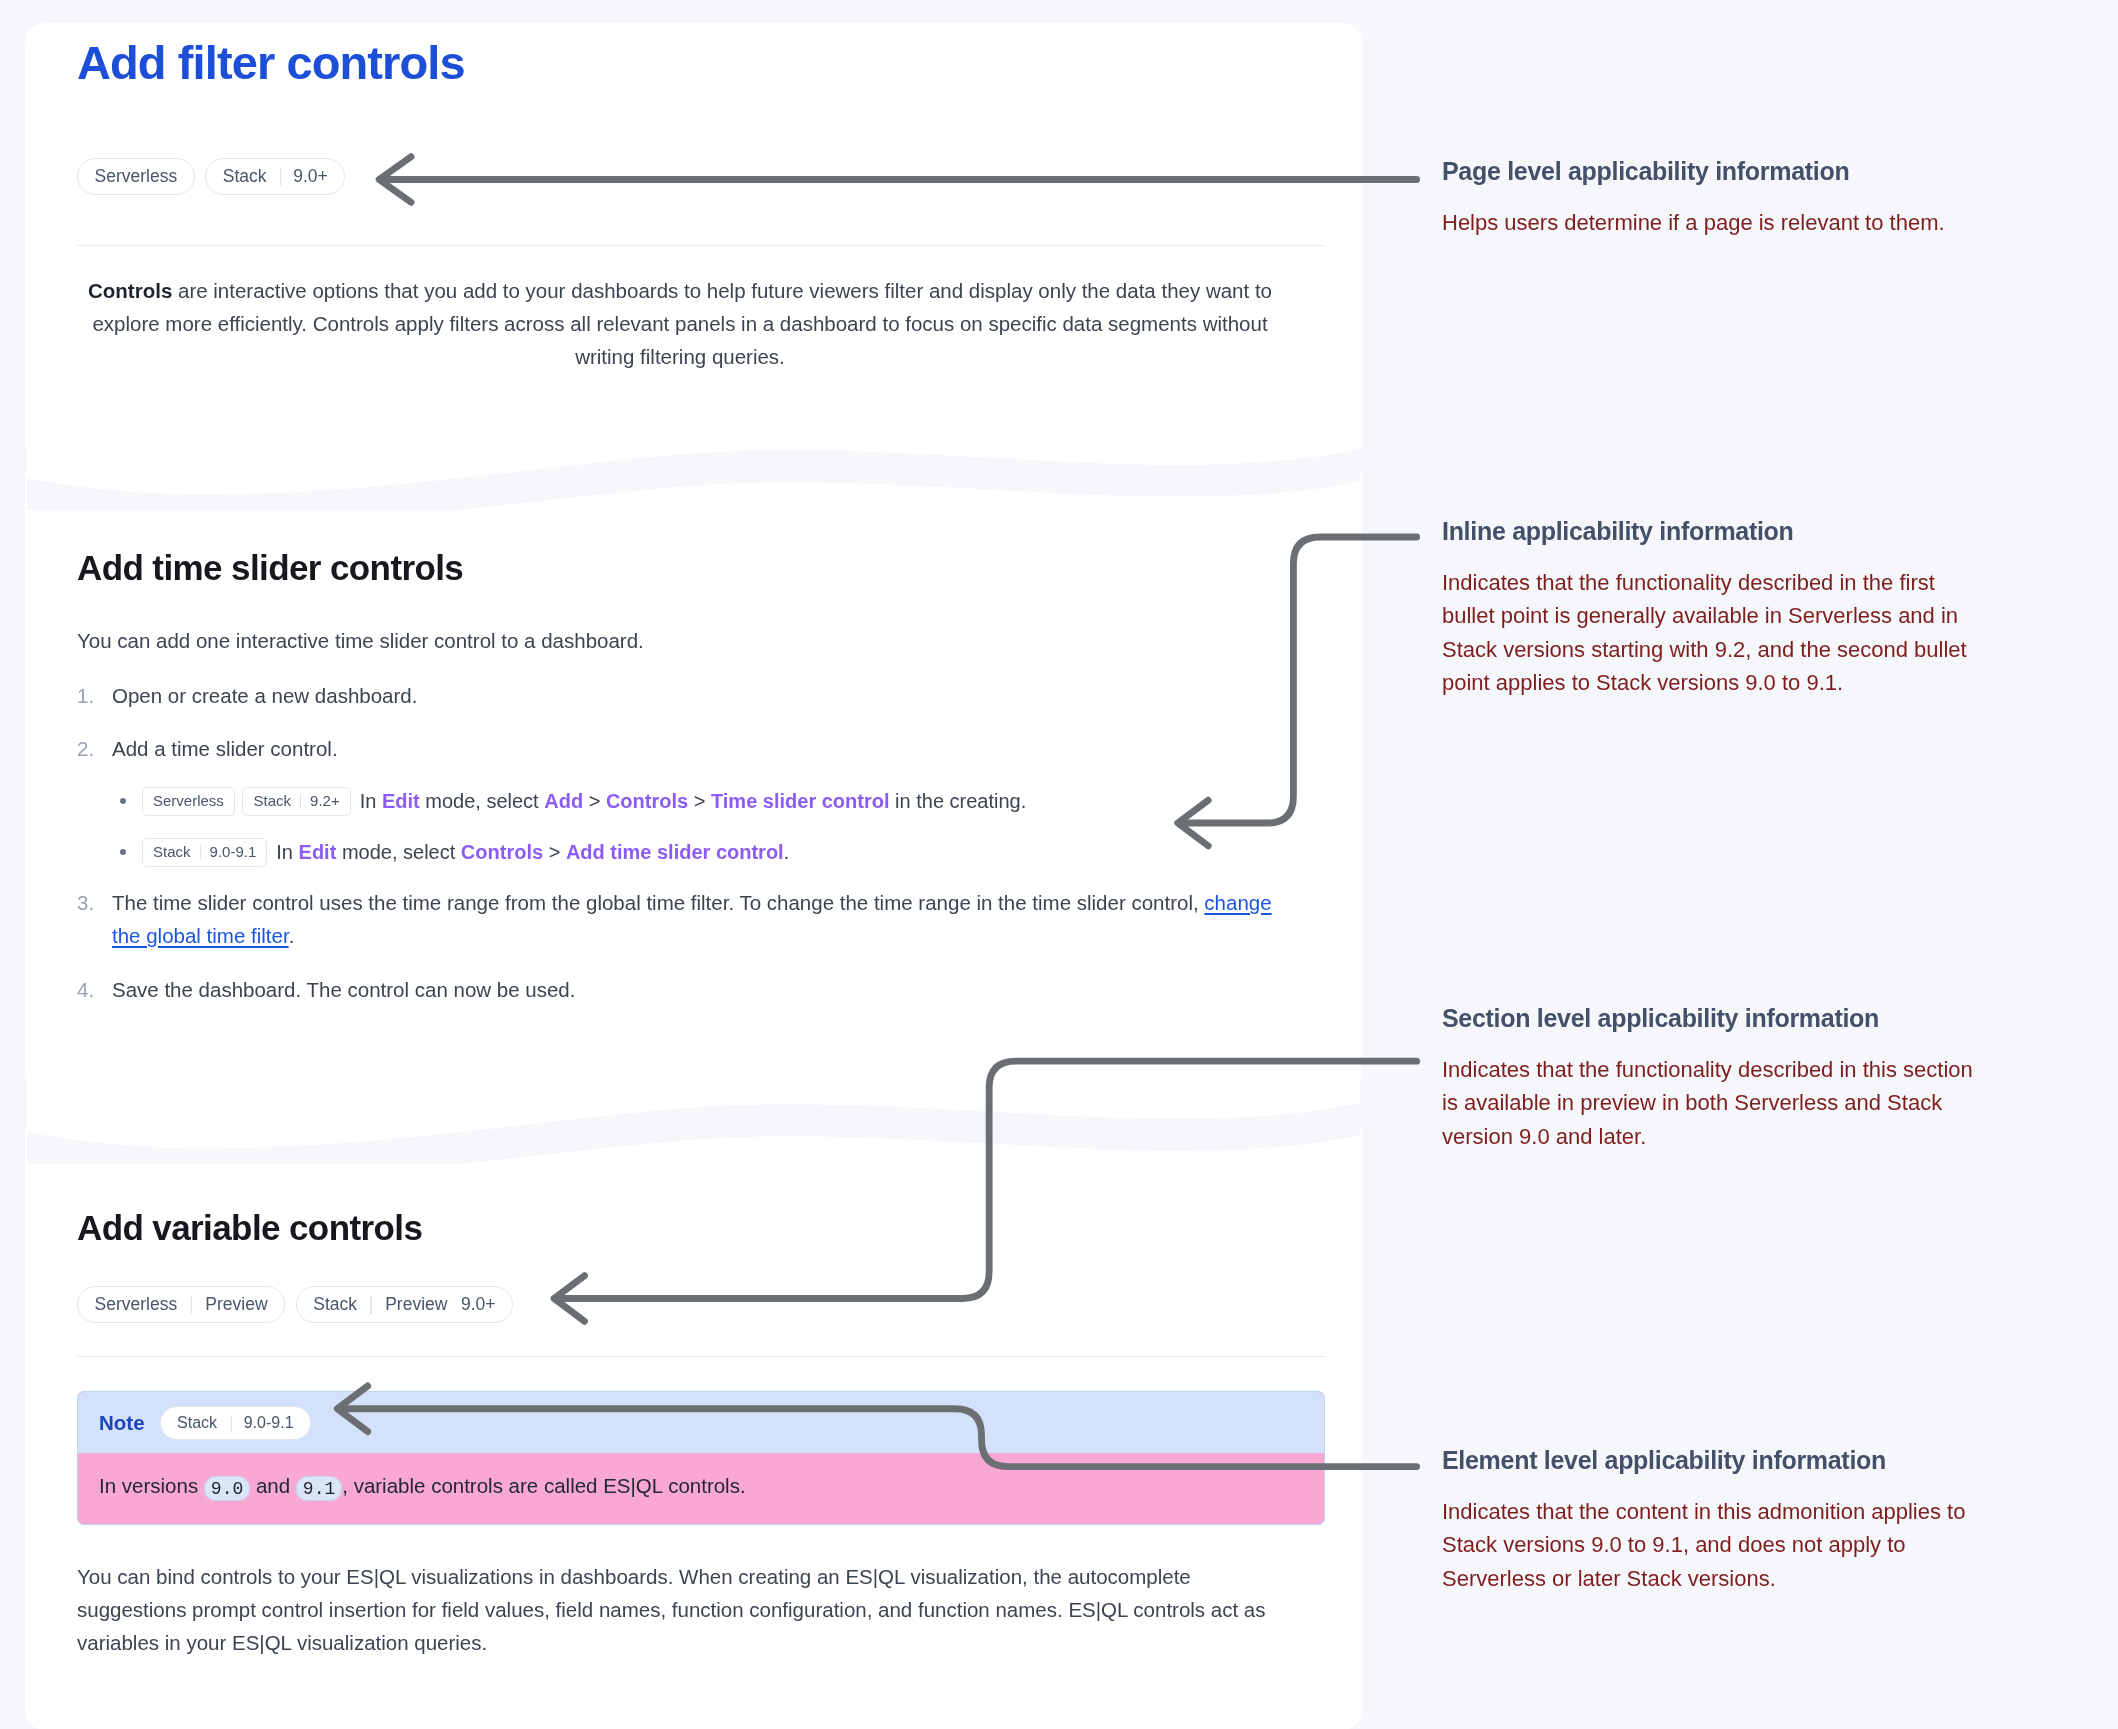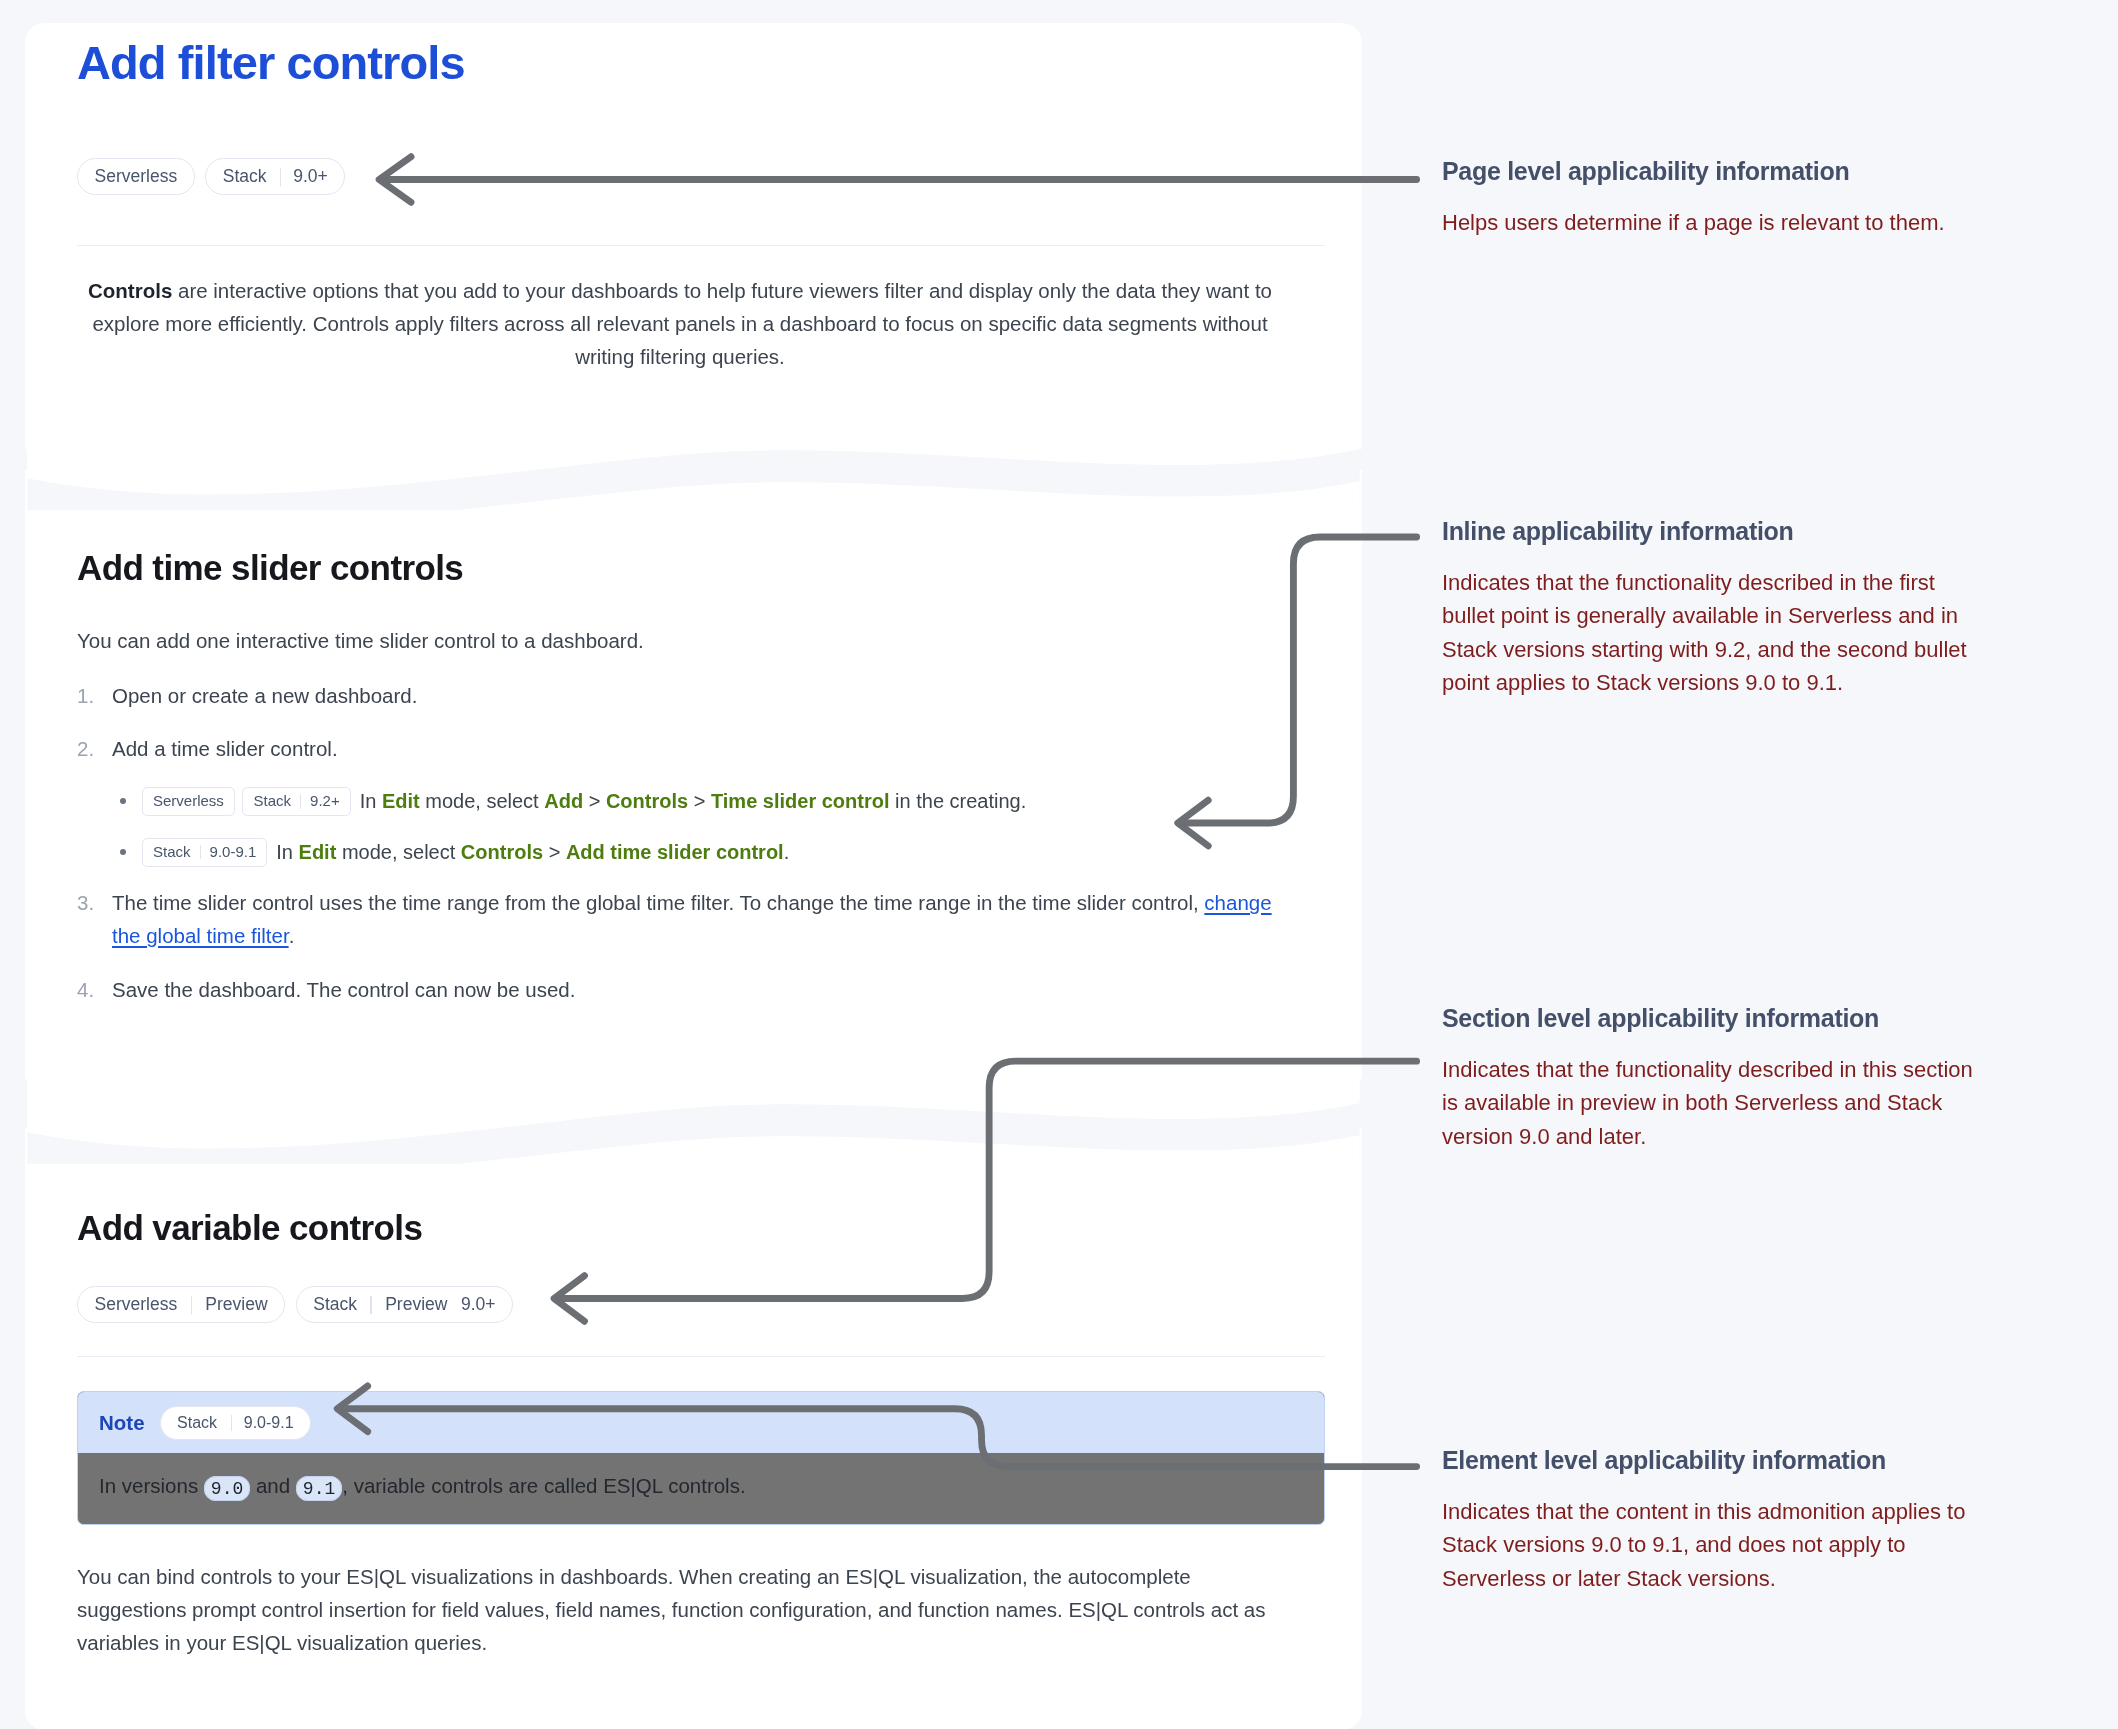--- a/index.html
+++ b/index.html
@@ -96,21 +96,21 @@
   hr.rule{
     border:0;border-top:1.5px solid #e9ecf3;margin:0;
   }
 
   p.body{
     font-size:20.5px;
     line-height:1.62;
     color:#3c444f;
     margin:0;
   }
-  p.body b, .bold{font-weight:700;color:#4d7c0f;}
+  p.body b, .bold{font-weight:700;color:#8b5cf6;}
   .lead-b{font-weight:700;color:#1d242e;}
 
   a.link{color:#1a56db;text-decoration:underline;text-underline-offset:3px;}
 
   ol.steps{margin:0;padding:0;list-style:none;}
   ol.steps>li{
     position:relative;
     padding-left:35px;
     font-size:20.5px;
     line-height:1.62;
@@ -133,21 +133,21 @@
   ul.sub>li>.dot{
     position:absolute;left:7.6px;top:13px;
     width:6px;height:6px;border-radius:50%;background:#6b7280;
   }
 
   
   .note{
     border:1.1px solid #bdd2f6;
     border-radius:6.8px;
     overflow:hidden;
-    background:#737373;
+    background:#f9a8d4;
   }
   .note-head{
     background:#d4e1fa;
     padding:13.7px 21px;
     display:flex;align-items:center;gap:15px;
   }
   .note-head .note-label{
     font-size:20.5px;font-weight:700;color:#1b45b8;
   }
   .note-body{

